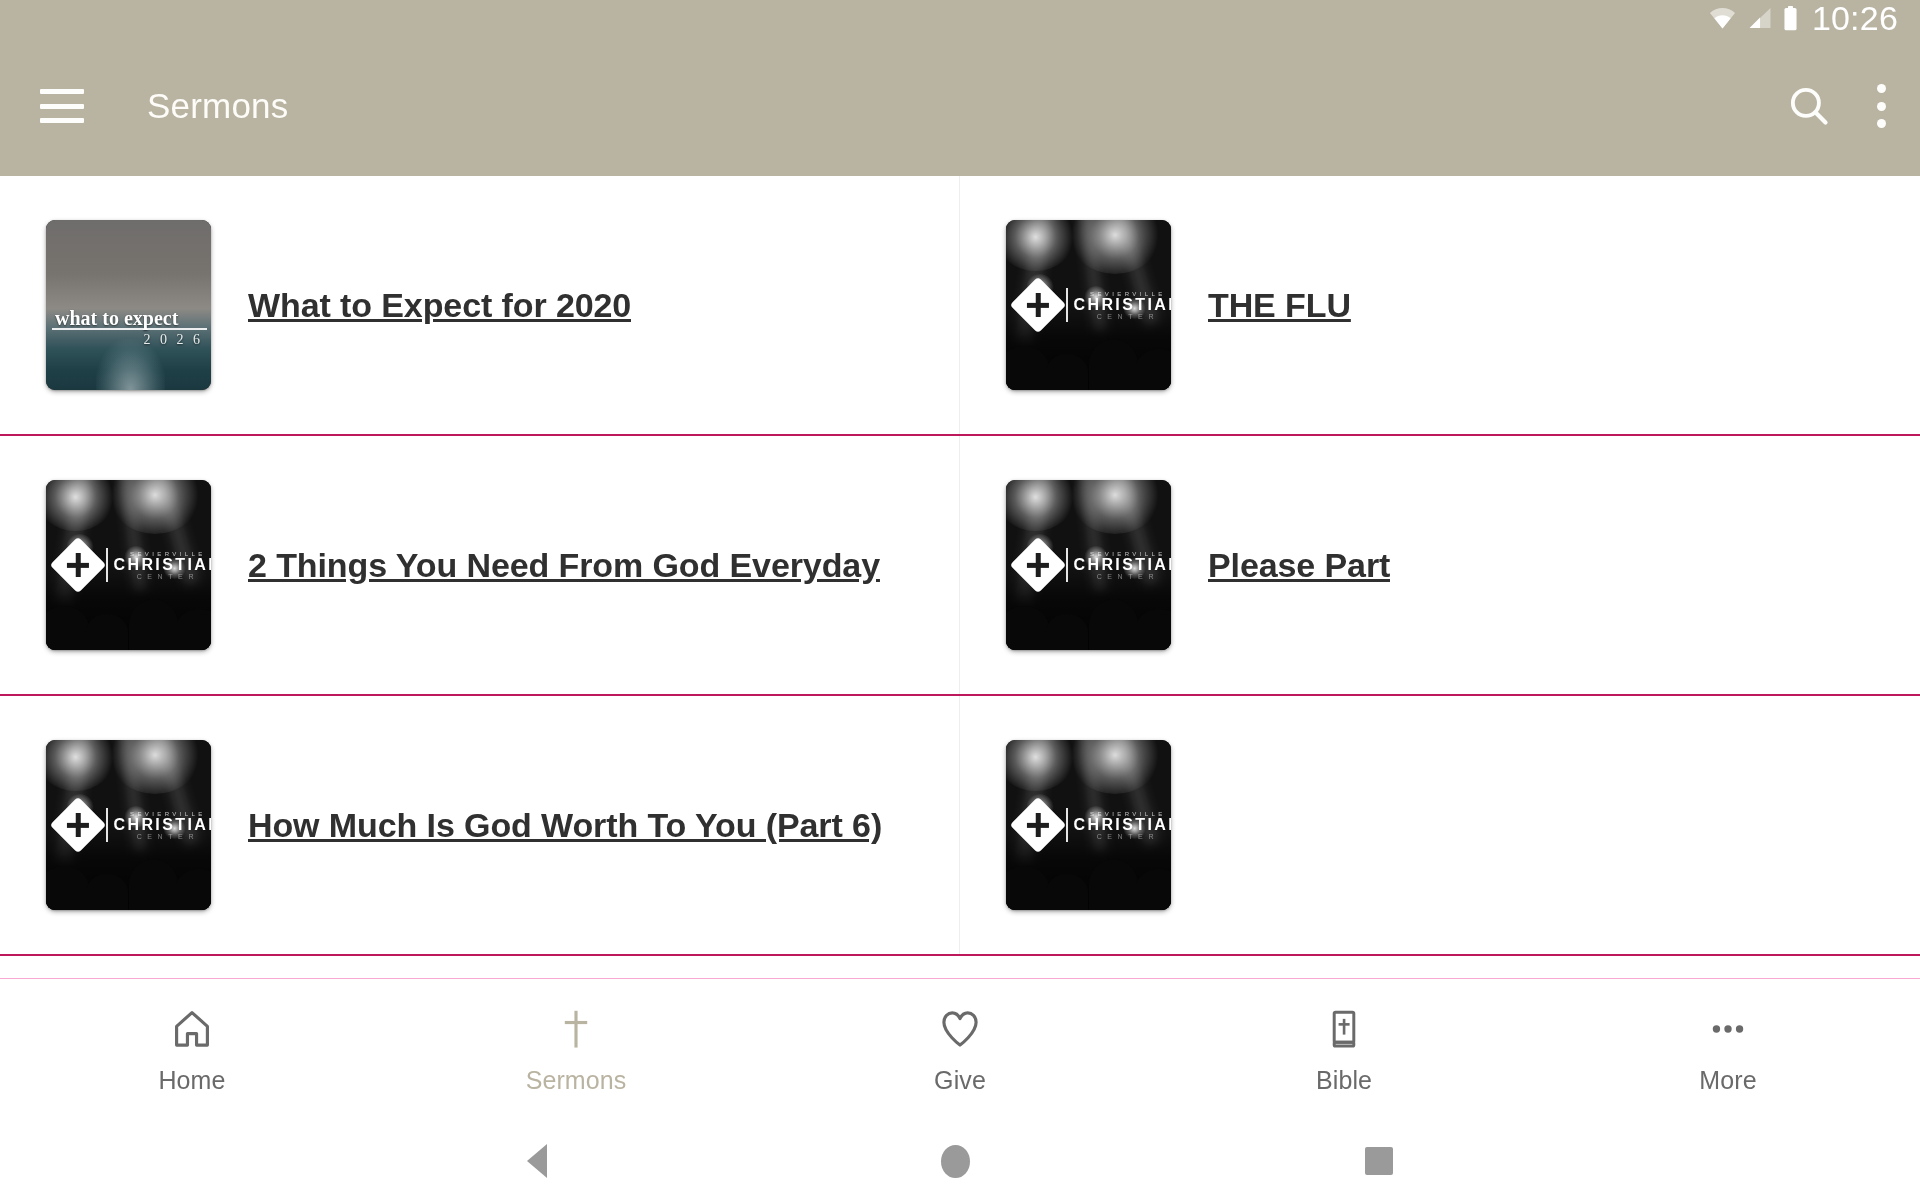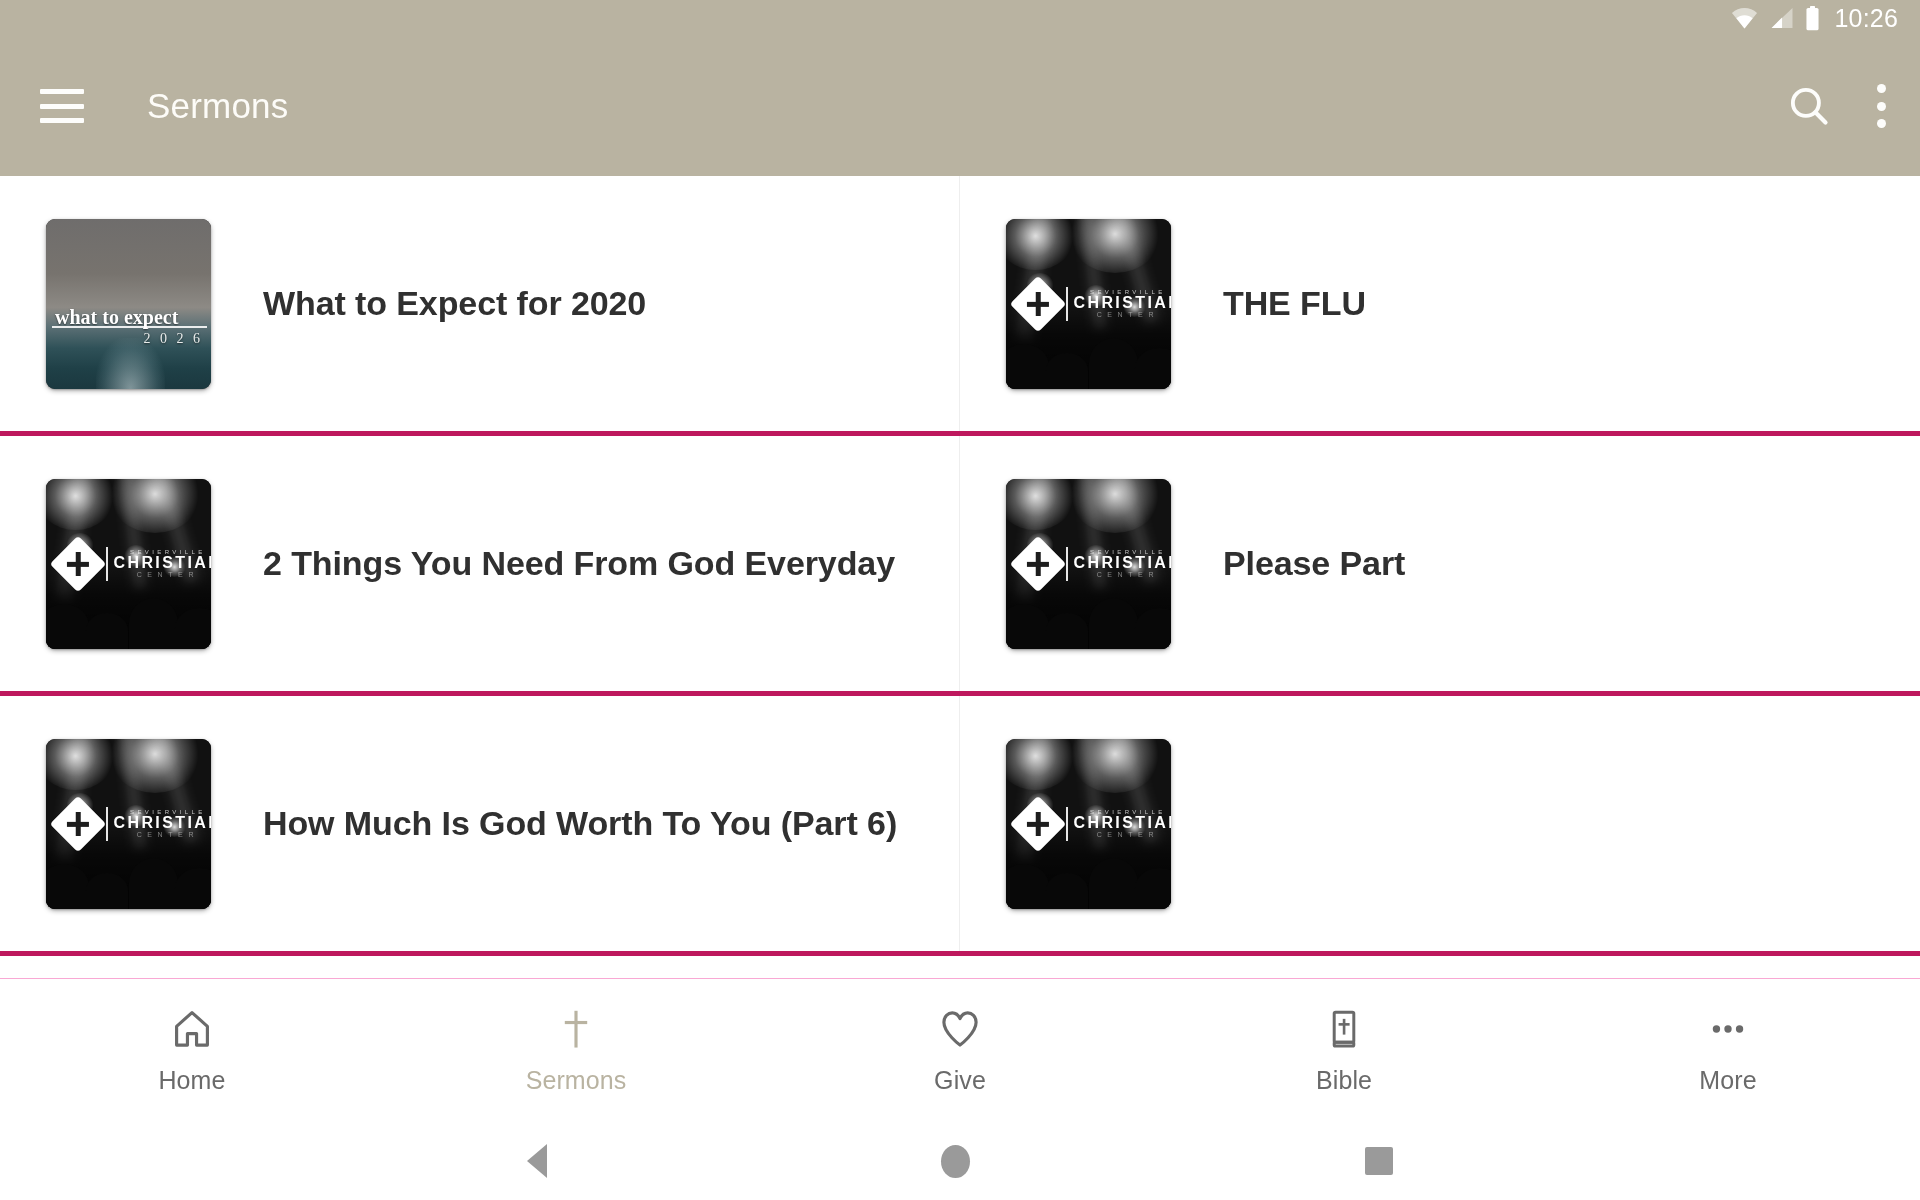--- a/index.html
+++ b/index.html
@@ -12,21 +12,21 @@
 
   
   .status-bar{
     height:36px; width:100%;
     background:#b9b3a1;
     display:flex; align-items:center; justify-content:flex-end;
     padding-right:22px; gap:11px;
   }
   .sb-icon{ display:flex; align-items:center; }
   .sb-time{
-    color:#ffffff; font-size:25px; font-weight:400;
+    color:#ffffff; font-size:34px; font-weight:400;
     letter-spacing:0.2px; line-height:1; margin-left:3px;
   }
 
   
   .app-bar{
     height:140px; width:100%;
     background:#b9b3a1;
     display:flex; align-items:center;
     padding:0 34px 0 40px;
     position:relative;
@@ -56,43 +56,43 @@
   .content{
     height:calc(1200px - 36px - 140px - 144px - 78px);
     background:#ffffff;
     position:relative;
     overflow:hidden;
   }
   .grid{ display:flex; flex-direction:column; }
   .row{
     display:flex;
     height:260px;
-    border-bottom:5px solid #be185d;
+    border-bottom:2px solid #be185d;
   }
   .cell{
     flex:1 1 50%;
     display:flex; align-items:center;
     padding-left:46px;
     cursor:pointer;
     min-width:0;
   }
   .cell.left{ border-right:1px solid #eeeeee; }
   .thumb{
     width:165px; height:170px;
     border-radius:9px;
     flex:0 0 auto;
     position:relative;
     overflow:hidden;
     box-shadow:0 2px 5px rgba(0,0,0,0.30), 0 1px 2px rgba(0,0,0,0.22);
     background:#2a2a2a;
   }
   .sermon-title{
     font-size:34px; font-weight:bold; color:#303030;
-    margin-left:52px; letter-spacing:-0.1px;
-    white-space:nowrap; overflow:hidden; text-overflow:ellipsis;
+    margin-left:37px; letter-spacing:-0.1px;
+    white-space:nowrap; overflow:hidden; text-overflow:ellipsis;text-decoration:underline;
   }
 
   
   .art-expect{ width:100%; height:100%; position:relative;
     background:linear-gradient(180deg,#6f6d6c 0%,#77736e 32%,#8d8a85 52%,#5d7176 63%,#2f5158 76%,#1f4047 88%,#1b383f 100%);
   }
   .art-expect .we-txt{
     position:absolute; left:9px; top:52%;
     color:#ffffff; font-family:"Liberation Serif", serif;
     font-weight:bold; font-size:20px; line-height:1;

